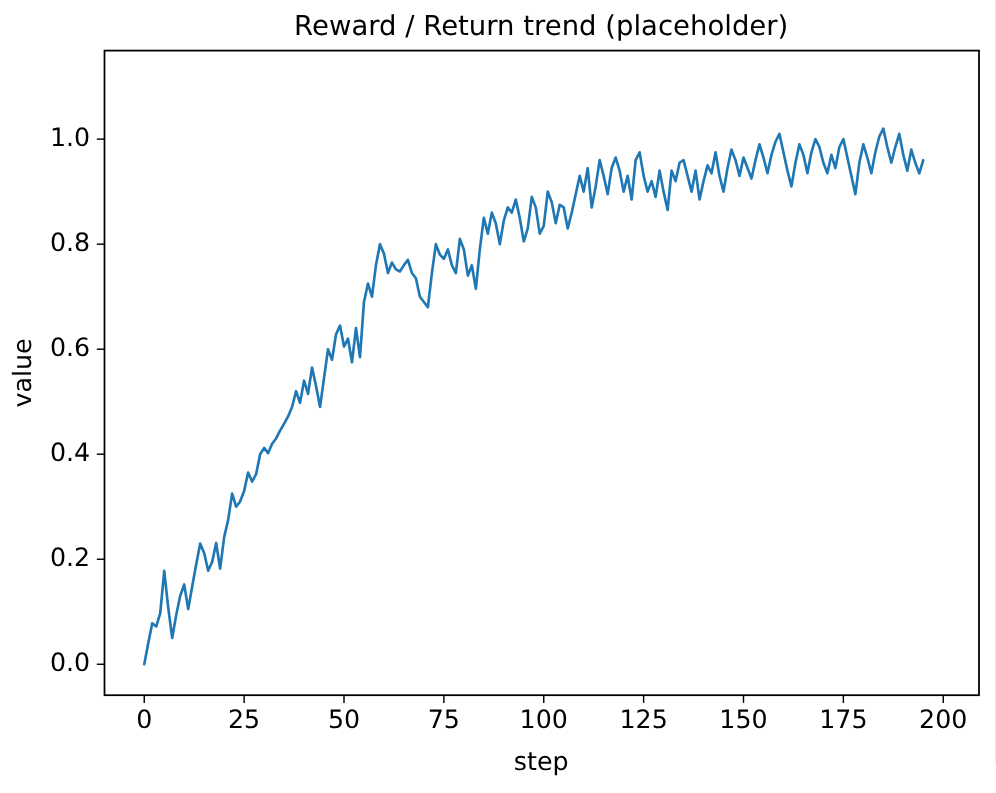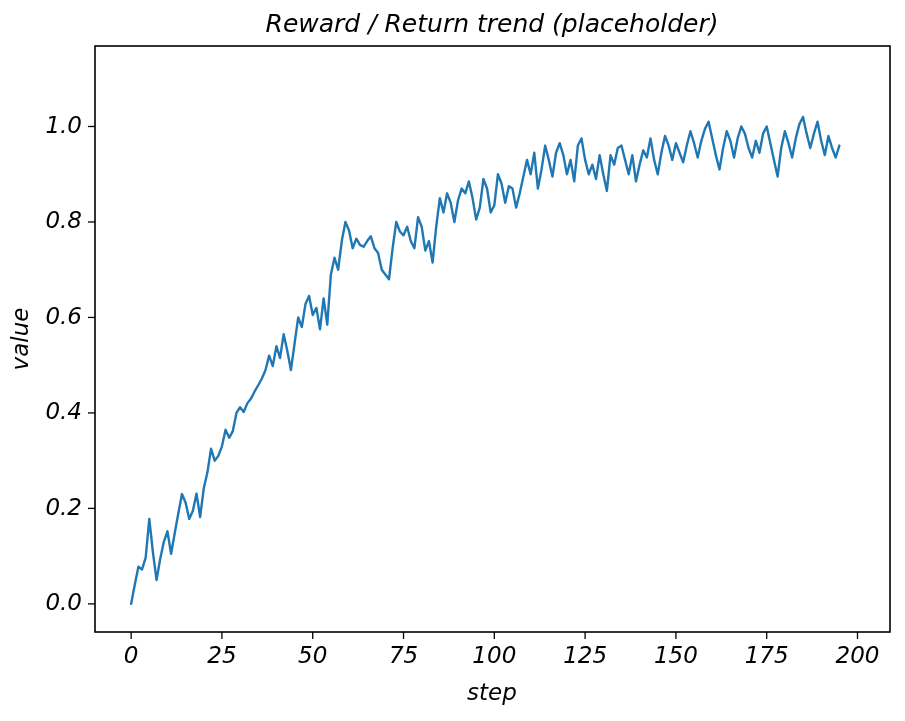--- a/index.html
+++ b/index.html
@@ -12,21 +12,20 @@
     height: 721px;
     font-family: "DejaVu Sans", sans-serif;
     color: #000000;
     overflow: hidden;
   }
   #figure {
     position: relative;
     width: 905px;
     height: 721px;
     background: #84cc16;
-    font-style: italic;
   }
   #chart-svg {
     display: block;
     width: 905px;
     height: 721px;
   }
   .axes-frame {
     fill: #ffffff;
     stroke: #000000;
     stroke-width: 1.6;

